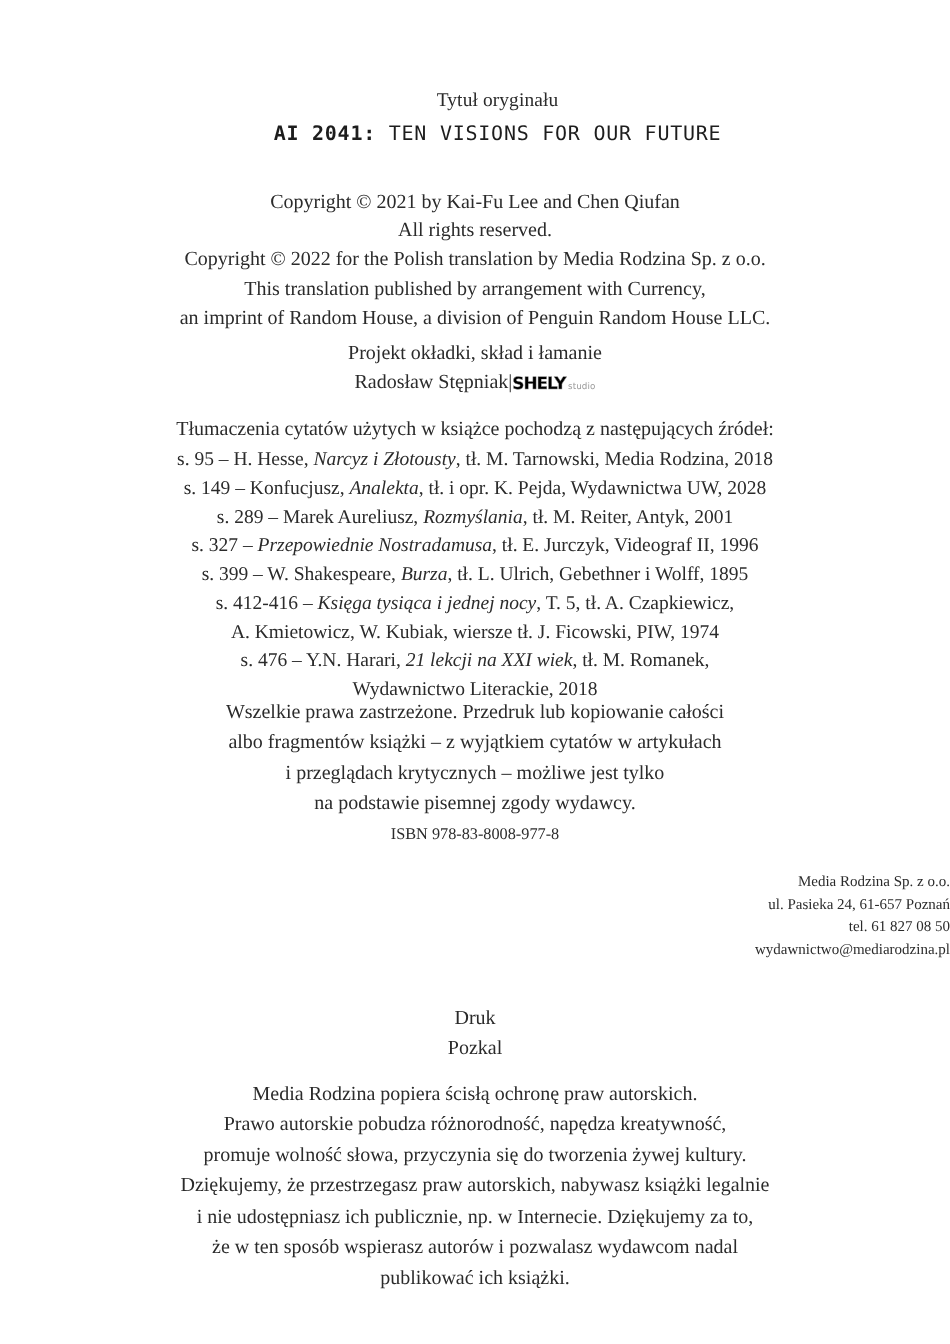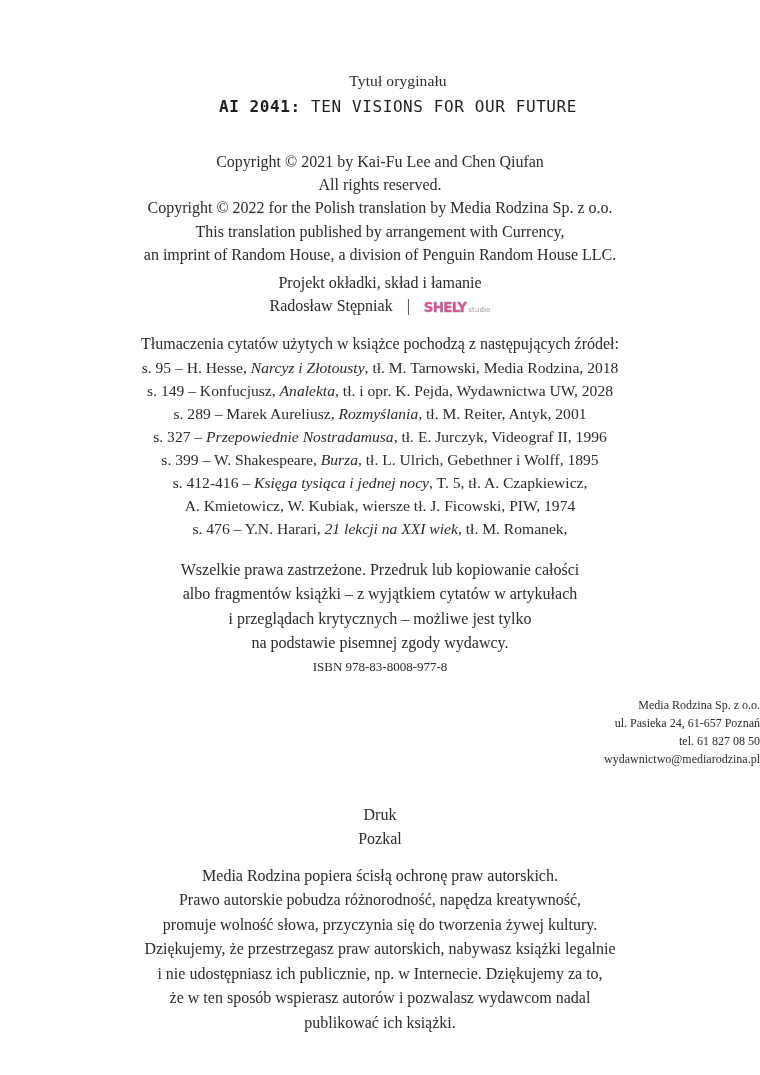--- a/index.html
+++ b/index.html
@@ -64,34 +64,34 @@
     position: absolute;
     left: 0; right: 0;
     top: 272px;
     font-size: 16px;
     line-height: 1.42;
   }
   .designer-credit {
     display: flex;
     align-items: baseline;
     justify-content: center;
-    gap: 14px;
+    gap: 0;
   }
   .logo-shely {
     display: inline-flex;
     align-items: baseline;
     gap: 2px;
     transform: translateY(1px);
   }
   .logo-mark {
     font-family: "DejaVu Sans", "Liberation Sans", sans-serif;
     font-weight: 700;
     font-size: 13.5px;
     letter-spacing: -0.8px;
-    color: #ec4899;
+    color: #000000;
     -webkit-text-stroke: 0.35px #8d8d8d;
   }
   .logo-sub {
     font-family: "DejaVu Sans", "Liberation Sans", sans-serif;
     font-size: 7px;
     letter-spacing: 0.1px;
     color: #9a9a9a;
   }
 
   
@@ -190,20 +190,21 @@
   <div class="block sources-block">
     <span class="line intro">Tłumaczenia cytatów użytych w książce pochodzą z następujących źródeł:</span>
     <span class="line"><span>s. 95 – H. Hesse, </span><i>Narcyz i Złotousty</i><span>, tł. M. Tarnowski, Media Rodzina, 2018</span></span>
     <span class="line"><span>s. 149 – Konfucjusz, </span><i>Analekta</i><span>, tł. i opr. K. Pejda, Wydawnictwa UW, 2028</span></span>
     <span class="line"><span>s. 289 – Marek Aureliusz, </span><i>Rozmyślania</i><span>, tł. M. Reiter, Antyk, 2001</span></span>
     <span class="line"><span>s. 327 – </span><i>Przepowiednie Nostradamusa</i><span>, tł. E. Jurczyk, Videograf II, 1996</span></span>
     <span class="line"><span>s. 399 – W. Shakespeare, </span><i>Burza</i><span>, tł. L. Ulrich, Gebethner i Wolff, 1895</span></span>
     <span class="line"><span>s. 412-416 – </span><i>Księga tysiąca i jednej nocy</i><span>, T. 5, tł. A. Czapkiewicz,</span></span>
     <span class="line"><span>A. Kmietowicz, W. Kubiak, wiersze tł. J. Ficowski, PIW, 1974</span></span>
     <span class="line"><span>s. 476 – Y.N. Harari, </span><i>21 lekcji na XXI wiek</i><span>, tł. M. Romanek,</span></span>
+    <span class="line"><span>Wydawnictwo Literackie, 2018</span></span>
   </div>
 
   <div class="block rights-block">
     <span class="line">Wszelkie prawa zastrzeżone. Przedruk lub kopiowanie całości</span>
     <span class="line">albo fragmentów książki – z wyjątkiem cytatów w artykułach</span>
     <span class="line">i przeglądach krytycznych – możliwe jest tylko</span>
     <span class="line">na podstawie pisemnej zgody wydawcy.</span>
   </div>
 
   <div class="block isbn-block">

